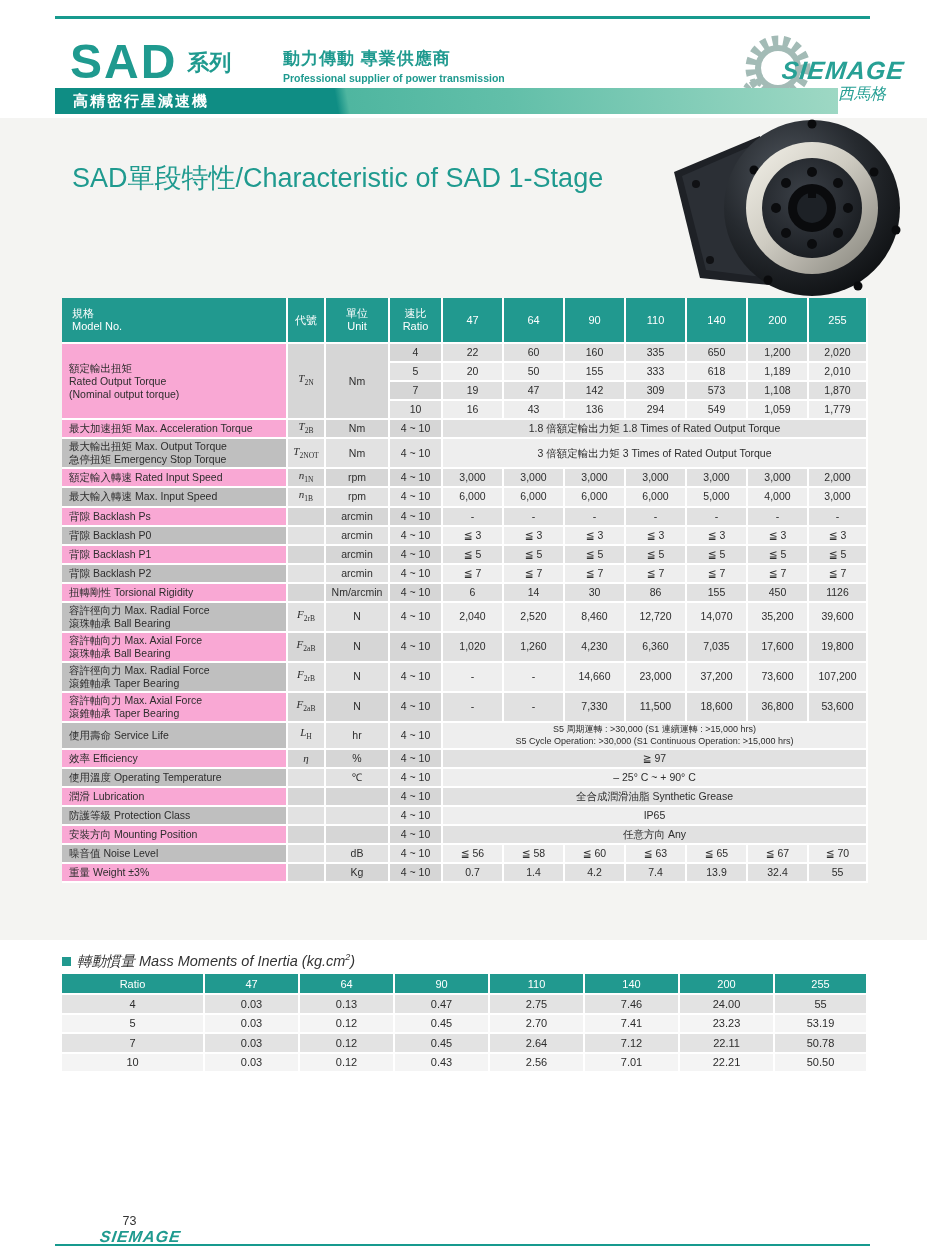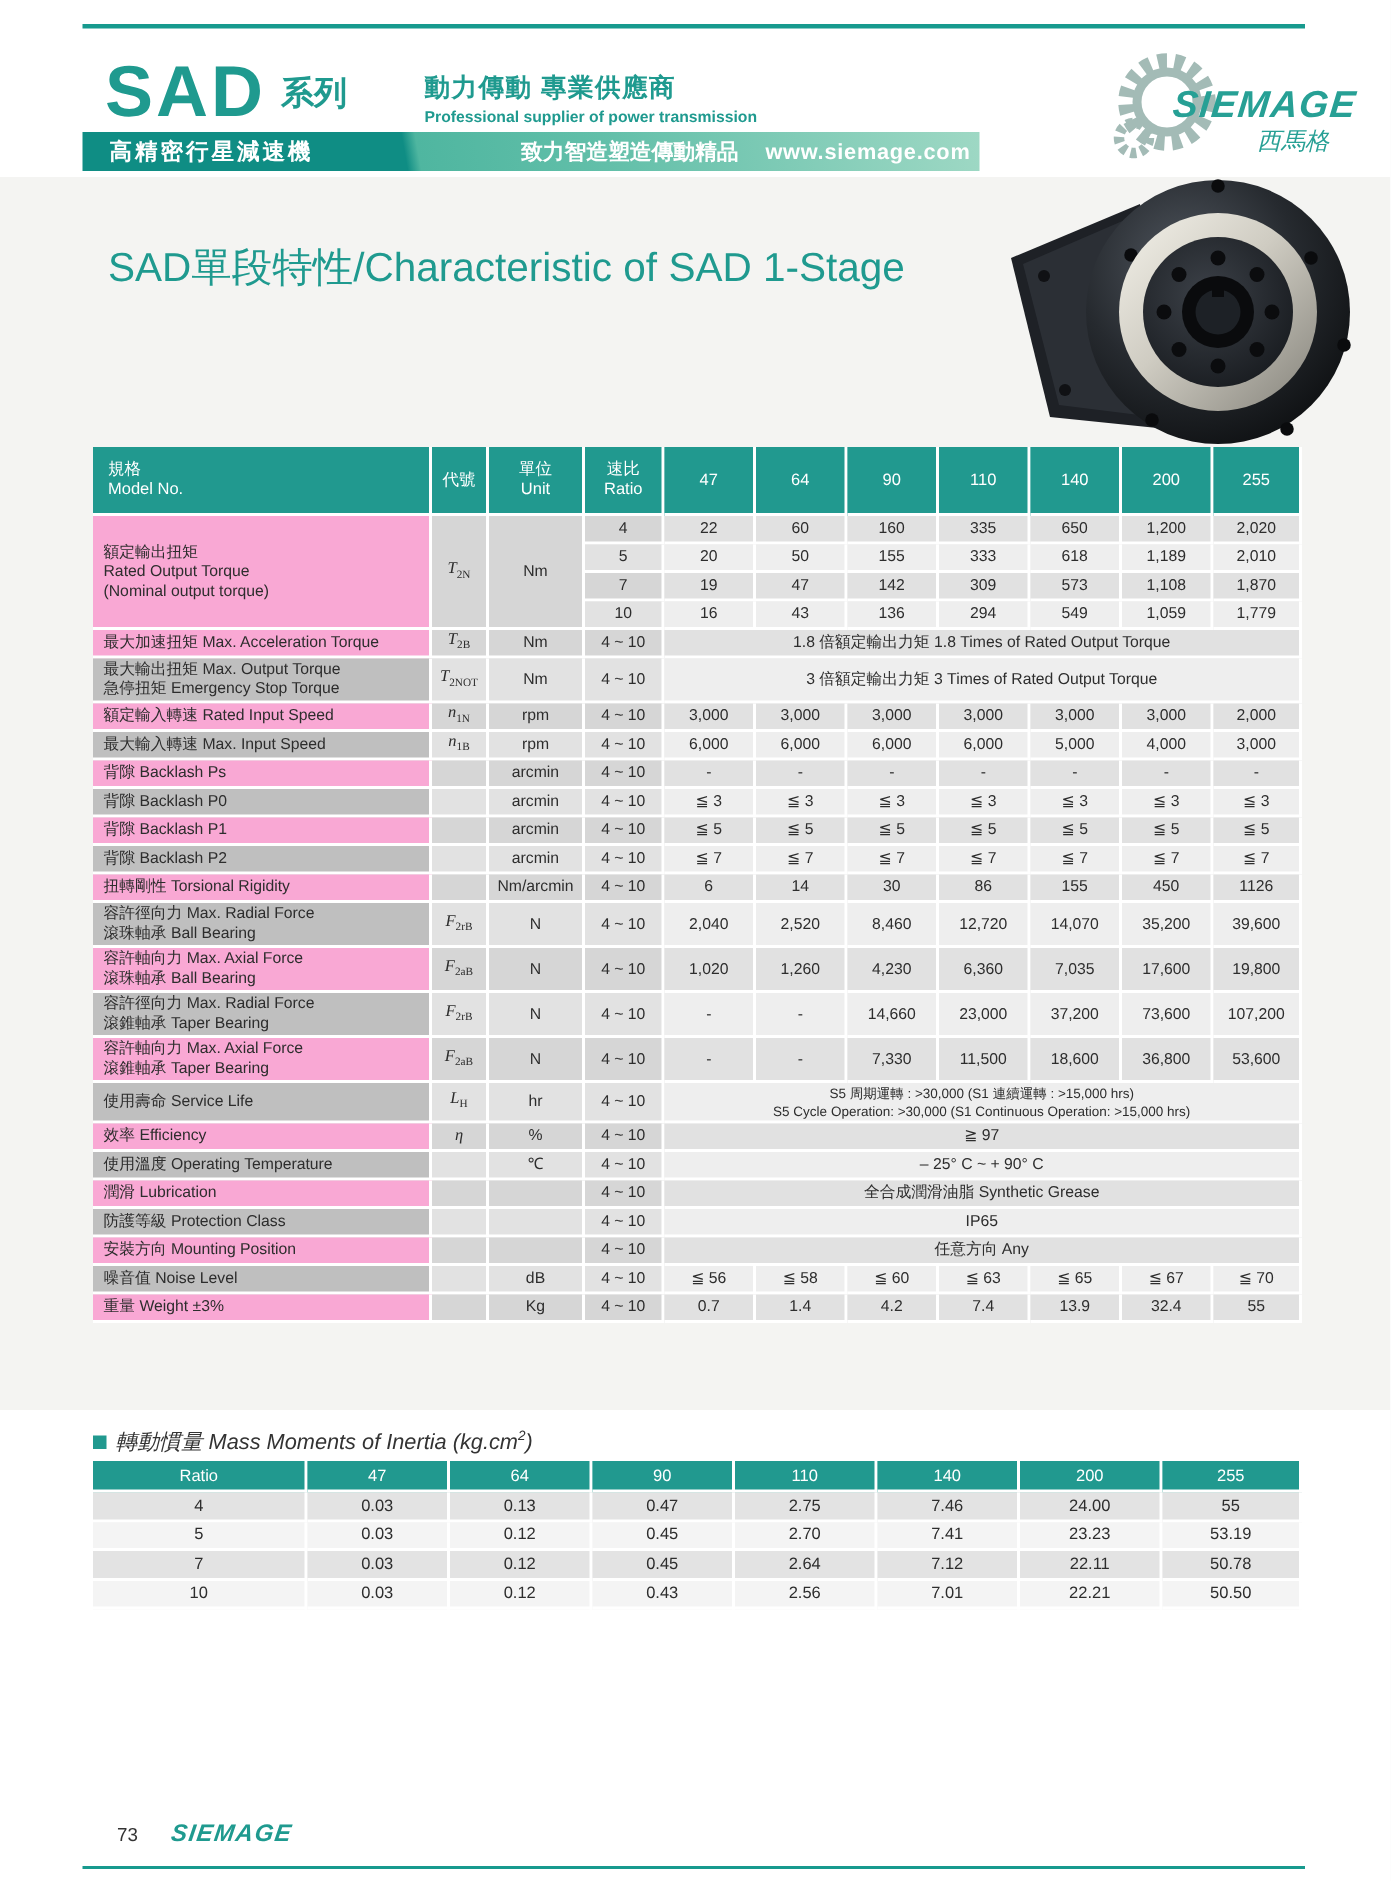--- a/index.html
+++ b/index.html
@@ -10,21 +10,21 @@
   .top-rule{position:absolute;left:55px;top:16px;width:815px;height:3px;background:#179a8e;}
   .sad-big{position:absolute;left:70px;top:34px;font-size:48px;font-weight:bold;color:#1f9a8f;letter-spacing:2px;}
   .sad-suffix{font-size:22px;letter-spacing:0;vertical-align:8px;margin-left:10px;}
   .tagline{position:absolute;left:283px;top:47px;color:#1f9a8f;}
   .tagline .cn{font-size:17px;font-weight:bold;letter-spacing:1px;}
   .tagline .en{font-size:10.5px;font-weight:bold;margin-top:2px;}
   .logo-block{position:absolute;left:738px;top:26px;width:182px;height:84px;}
   .logo-gear{position:absolute;left:0;top:6px;}
   .logo-text{position:absolute;left:44px;top:30px;font-size:25px;font-weight:bold;font-style:italic;color:#27a095;letter-spacing:1px;transform:skewX(-6deg);}
   .logo-cn{position:absolute;left:100px;top:58px;font-size:16px;font-style:italic;color:#27a095;font-family:Liberation Sans, sans-serif;}
-  .banner{position:absolute;left:55px;top:88px;width:598px;height:26px;
+  .banner{position:absolute;left:55px;top:88px;width:783px;height:26px;
     background:linear-gradient(80deg,#0f8d84 0%,#0f8d84 36%,#4fb6a0 37.5%,#62bfa9 58%,#9ed8c4 100%);
     display:flex;align-items:center;justify-content:space-between;}
   .banner .left{color:#fff;font-family:"Liberation Serif",serif;font-weight:bold;font-size:15px;letter-spacing:2px;padding-left:18px;}
   .banner .right{color:#fff;font-weight:bold;font-size:14.5px;padding-right:6px;white-space:nowrap;}
   .banner .right .site{margin-left:14px;letter-spacing:0.5px;}
 
   
   .panel{position:absolute;left:0;top:118px;width:927px;height:822px;background:#f4f4f2;}
   .page-title{position:absolute;left:72px;top:160px;font-size:27px;color:#1f9a8f;}
   .product{position:absolute;left:652px;top:110px;}
@@ -55,21 +55,21 @@
   .inertia-head sup{font-size:9px;}
   .inertia{position:absolute;left:62px;top:974px;width:806px;border-collapse:separate;border-spacing:0;table-layout:fixed;}
   .inertia th,.inertia td{box-sizing:border-box;border-right:2px solid #fff;border-bottom:2px solid #fff;
     font-size:11px;text-align:center;vertical-align:middle;padding:0;}
   .inertia th{background:#21998f;color:#fff;font-weight:normal;height:21px;}
   .inertia tr{height:19.5px;}
   .inertia tr.ev td{background:#e3e3e3;color:#2d2d2d;}
   .inertia tr.od td{background:#f4f4f4;color:#2d2d2d;}
 
   
-  .footer{position:absolute;left:78px;top:1214px;font-size:12.5px;color:#333;display:flex;align-items:center;}
+  .footer{position:absolute;left:78px;top:1214px;font-size:12.5px;color:#333;display:flex;align-items:center;flex-direction:column;}
   .footer .logo{margin-left:22px;font-size:16px;font-weight:bold;font-style:italic;color:#1f9a8f;letter-spacing:1px;transform:skewX(-8deg);}
   .bottom-rule{position:absolute;left:55px;top:1244px;width:815px;height:2px;background:#179a8e;}
 </style>
 </head>
 <body>
 
 <div id="page">
 
   <div class="top-rule"></div>
 
@@ -87,24 +87,20 @@
       <circle cx="40" cy="36" r="27" fill="none" stroke="#a3bbb6" stroke-width="11" stroke-dasharray="6 5"></circle>
       <circle cx="40" cy="36" r="20" fill="none" stroke="#a3bbb6" stroke-width="6"></circle>
       <circle cx="18" cy="60" r="10" fill="none" stroke="#a3bbb6" stroke-width="7" stroke-dasharray="4 3"></circle>
     </svg>
     <div class="logo-text">SIEMAGE</div>
     <div class="logo-cn">西馬格</div>
   </div>
 
   <div class="banner">
     <span class="left">高精密行星減速機</span>
-    <span class="right">
-      <span>致力智造塑造傳動精品</span>
-      <span class="site">www.siemage.com</span>
-    </span>
   </div>
 
   <div class="panel"></div>
 
   <div class="page-title">SAD單段特性/Characteristic of SAD 1-Stage</div>
 
   <svg class="product" width="265" height="190" viewBox="0 0 265 190">
     <defs>
       <radialGradient id="gbody" cx="38%" cy="32%" r="75%">
         <stop offset="0%" stop-color="#50565e"></stop>

